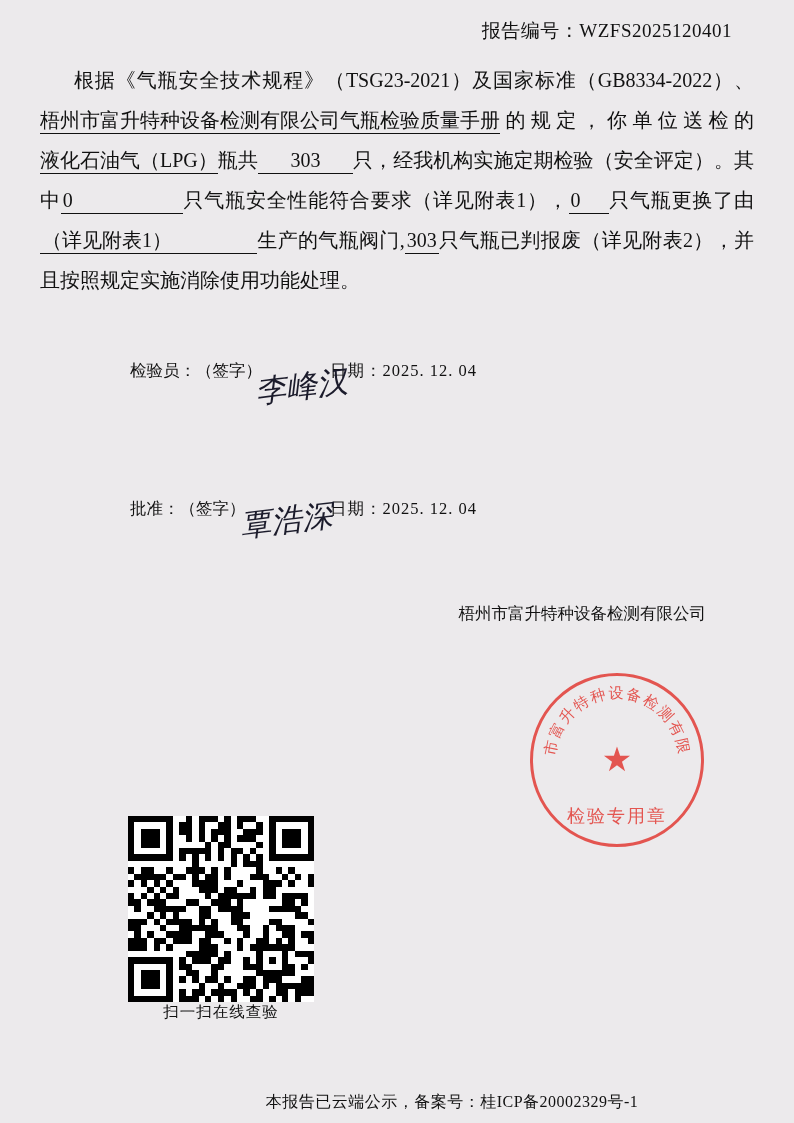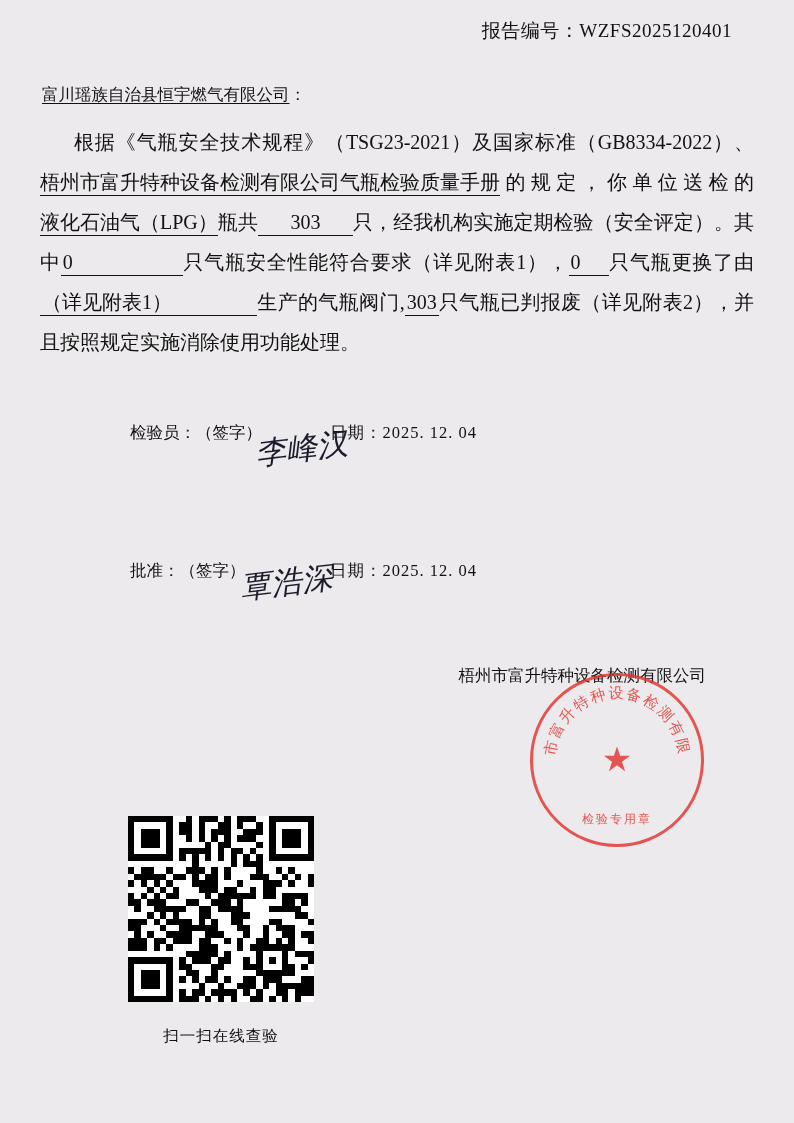--- a/index.html
+++ b/index.html
@@ -123,21 +123,21 @@
     top: 50%;
     transform: translate(-50%, -50%);
     font-size: 34px;
     line-height: 1;
   }
   .stamp .stamp-bottom {
     position: absolute;
     bottom: 16px;
     width: 100%;
     text-align: center;
-    font-size: 12px;
+    font-size: 18px;
     letter-spacing: 2px;
     font-family: "Liberation Sans", "DejaVu Sans", sans-serif;
   }
   .stamp .arc {
     position: absolute;
     left: 0; top: 0;
     width: 168px; height: 168px;
   }
   .stamp .arc text {
     font-size: 15px;
@@ -153,21 +153,21 @@
   }
   .qr-box {
     width: 186px;
     height: 186px;
     background: #fff;
     padding: 0;
     box-sizing: border-box;
   }
   .qr-box svg { display: block; }
   .qr-caption {
-    margin-top: 24px;
+    margin-top: 0;
     font-size: 15.5px;
     letter-spacing: 1px;
   }
   .footer {
     position: absolute;
     left: 0;
     right: 0;
     bottom: 28px;
     text-align: center;
     font-size: 16px;
@@ -178,23 +178,20 @@
 </head>
 <body>
 
 <div class="page">
 
 
   <div class="report-no">
     <span>报告编号：</span><span>WZFS2025120401</span>
   </div>
 
-  <div class="recipient">
-    <span class="u">富川瑶族自治县恒宇燃气有限公司</span><span>：</span>
-  </div>
 
   <div class="body-text">
     <span class="indent"></span><span>根据《气瓶安全技术规程》（TSG23-2021）及国家标准（GB8334-2022）、</span><span class="fill w-std" style="min-width:300px">梧州市富升特种设备检测有限公司气瓶检验质量手册</span><span>的规定，你单位送检的</span><span class="fill w-unit">液化石油气（LPG）</span><span>瓶共</span><span class="fill w-count">303</span><span>只，经我机构实施定期检验（安全评定）。其中</span><span class="fill w-ok left">0</span><span>只气瓶安全性能符合要求（详见附表1），</span><span class="fill w-valve left">0</span><span>只气瓶更换了由</span><span class="fill w-maker left">（详见附表1）</span><span>生产的气瓶阀门,</span><span class="fill w-scrap">303</span><span>只气瓶已判报废（详见附表2），并且按照规定实施消除使用功能处理。</span>
   </div>
 
   <div class="sign-block">
     <div class="sign-row">
       <span class="label">检验员：（签字）</span>
       <span class="date"><span>日期：</span><span>2025. 12. 04</span></span>
       <span class="handwrite sig1">李峰汉</span>
@@ -664,14 +661,15 @@
             <rect x="20" y="28" width="1" height="1"></rect>
             <rect x="22" y="28" width="1" height="1"></rect>
             <rect x="24" y="28" width="1" height="1"></rect>
             <rect x="26" y="28" width="1" height="1"></rect>
           </g>
       </svg>
     </div>
     <div class="qr-caption">扫一扫在线查验</div>
   </div>
 
+  <div class="footer">本报告已云端公示，备案号：桂ICP备20002329号-1</div>
 
 </div>
 
 </body></html>

